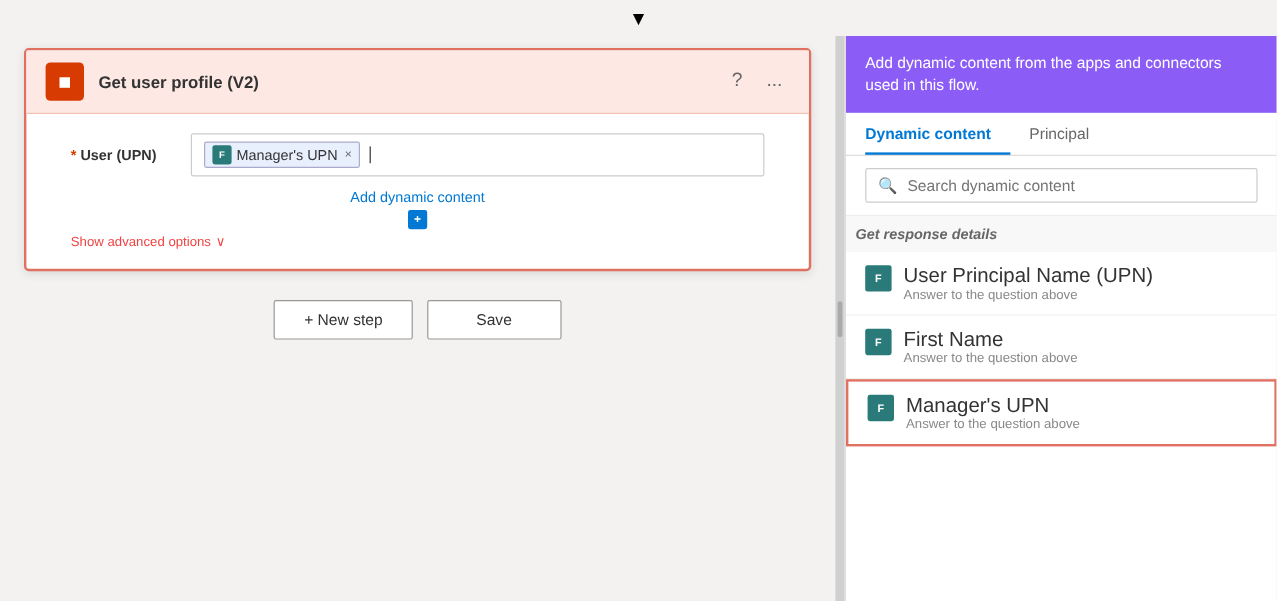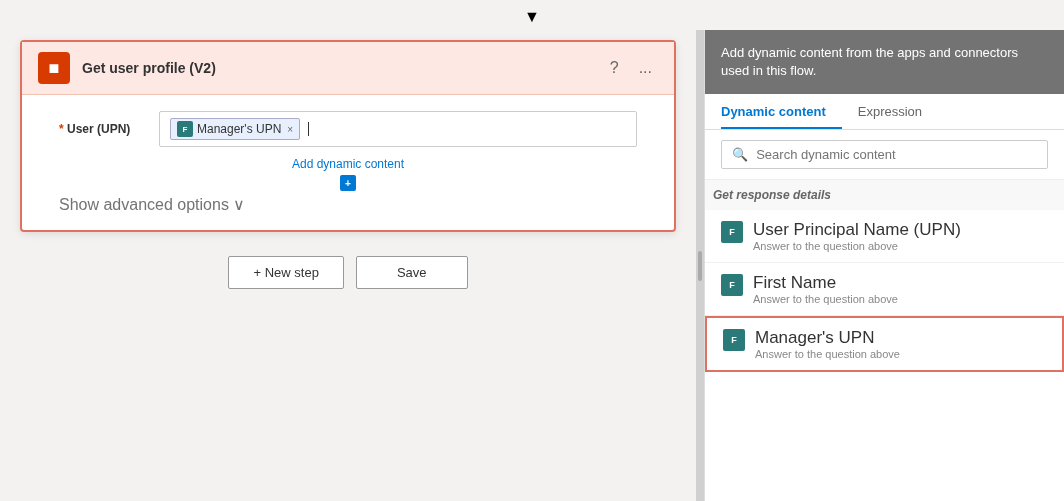--- a/index.html
+++ b/index.html
@@ -178,22 +178,22 @@
       height: 16px;
       border-radius: 2px;
       display: flex;
       align-items: center;
       justify-content: center;
       font-size: 10px;
       font-weight: bold;
     }
 
     .advanced-options {
-      font-size: 16px;
-      color: #737373;
+      font-size: 11px;
+      color: #ef4444;
       cursor: pointer;
       display: flex;
       align-items: center;
       gap: 4px;
       margin-top: 4px;
     }
 
     
     .bottom-buttons {
       display: flex;
@@ -244,21 +244,21 @@
     .right-panel {
       width: 360px;
       background: #fff;
       display: flex;
       flex-direction: column;
       border-left: 1px solid #ddd;
       flex-shrink: 0;
     }
 
     .panel-header {
-      background: #737373;
+      background: #8b5cf6;
       color: white;
       padding: 14px 16px;
       font-size: 13px;
       line-height: 1.4;
     }
 
     .panel-tabs {
       display: flex;
       border-bottom: 1px solid #ddd;
       padding: 0 16px;
@@ -433,21 +433,21 @@
   <div class="right-panel">
     <div class="panel-header">
       <span>Add dynamic content from the apps and connectors used in this flow.</span>
     </div>
 
     <div class="panel-tabs">
       <div class="panel-tab active">
         <span>Dynamic content</span>
       </div>
       <div class="panel-tab">
-        <span>Expression</span>
+        <span>Principal</span>
       </div>
     </div>
 
     <div class="panel-search">
       <div class="search-box">
         <span class="search-icon">🔍</span>
         <input class="search-input" type="text" placeholder="Search dynamic content" style="">
       </div>
     </div>
 

